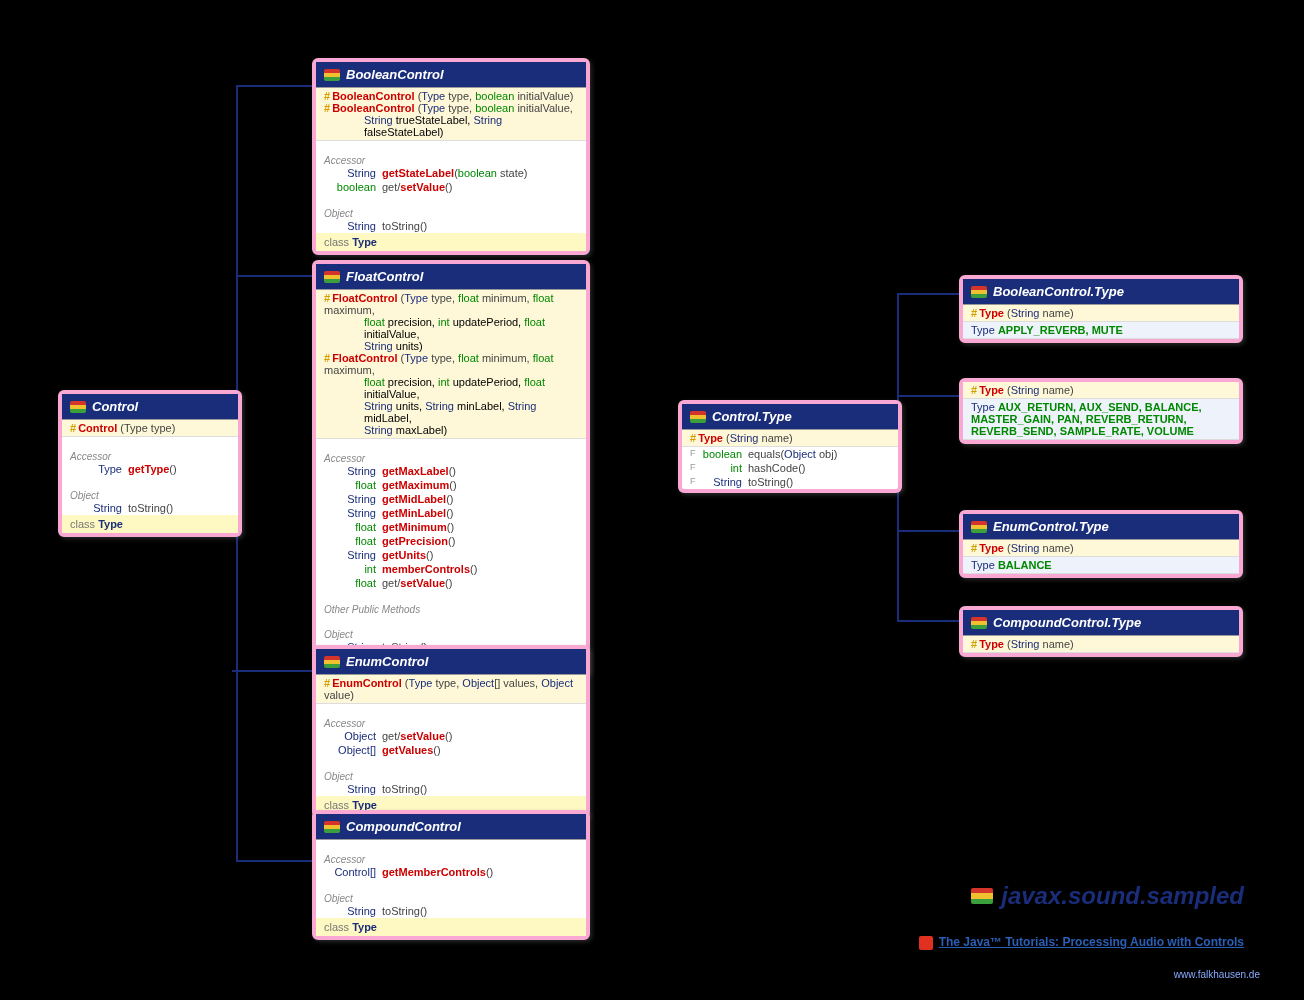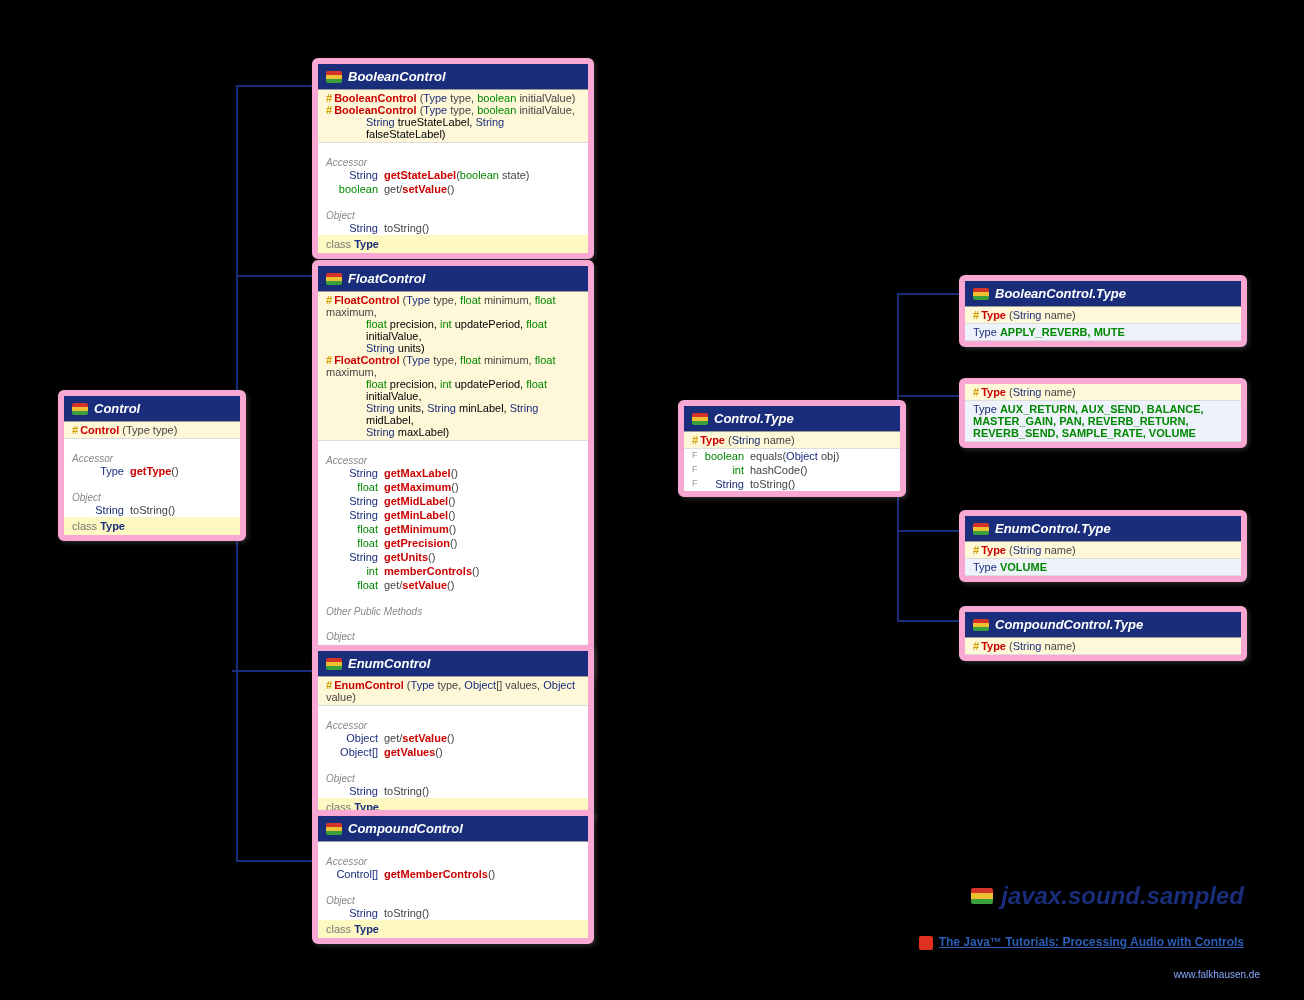--- a/index.html
+++ b/index.html
@@ -1,16 +1,16 @@
 <!DOCTYPE html>
 <html><head>
 <meta charset="utf-8">
 <style>
 body{margin:0;background:#000;font-family:Arial,sans-serif;font-size:11px;width:1304px;height:1000px;position:relative}
-.box{position:absolute;background:#fff;border:6px solid #f9a8d4;border-radius:6px;box-shadow:2px 2px 4px rgba(100,100,100,.4)}
+.box{position:absolute;background:#fff;border:4px solid #f9a8d4;border-radius:6px;box-shadow:2px 2px 4px rgba(100,100,100,.4)}
 .hdr{background:#1a2d7a;color:#fff;font-weight:bold;font-style:italic;padding:5px 8px;font-size:13px;border-bottom:1px solid #999;display:flex;align-items:center;gap:6px}
 .icn{width:16px;height:12px;background:linear-gradient(180deg,#d4342a 0%,#d4342a 33%,#f0c030 33%,#f0c030 66%,#3ba03b 66%);display:inline-block;border-radius:2px}
 .sec{padding:2px 8px;border-bottom:1px solid #ddd;background:#fff}
 .sec.y{background:#fef8d8}
 .sec.b{background:#eef3fb}
 .lbl{color:#888;font-style:italic;padding:14px 8px 0;font-size:10px}
 .ln{padding:1px 8px;display:flex}
 .rt{width:52px;text-align:right;padding-right:6px;color:#1a2d7a;flex-shrink:0}
 .nm{color:#c00;font-weight:bold}
 .pr{color:#444}
@@ -253,21 +253,21 @@
 <div class="sec y"><span class="hash">#</span><span class="nm">Type</span> <span class="pr">(<span class="tp">String</span> name)</span></div>
 <div class="sec b"><span class="tp">Type</span> <b class="kw">AUX_RETURN, AUX_SEND, BALANCE, MASTER_GAIN, PAN, REVERB_RETURN, REVERB_SEND, SAMPLE_RATE, VOLUME</b></div>
 </div>
 
 <div class="box" style="left:959px;top:510px;width:276px">
 <div class="hdr">
       <span class="icn"></span>
       <span>EnumControl.Type</span>
     </div>
 <div class="sec y"><span class="hash">#</span><span class="nm">Type</span> <span class="pr">(<span class="tp">String</span> name)</span></div>
-<div class="sec b"><span class="tp">Type</span> <b class="kw">VOLUME</b></div>
+<div class="sec b"><span class="tp">Type</span> <b class="kw">BALANCE</b></div>
 </div>
 
 <div class="box" style="left:959px;top:606px;width:276px">
 <div class="hdr">
       <span class="icn"></span>
       <span>CompoundControl.Type</span>
     </div>
 <div class="sec y"><span class="hash">#</span><span class="nm">Type</span> <span class="pr">(<span class="tp">String</span> name)</span></div>
 </div>
 

